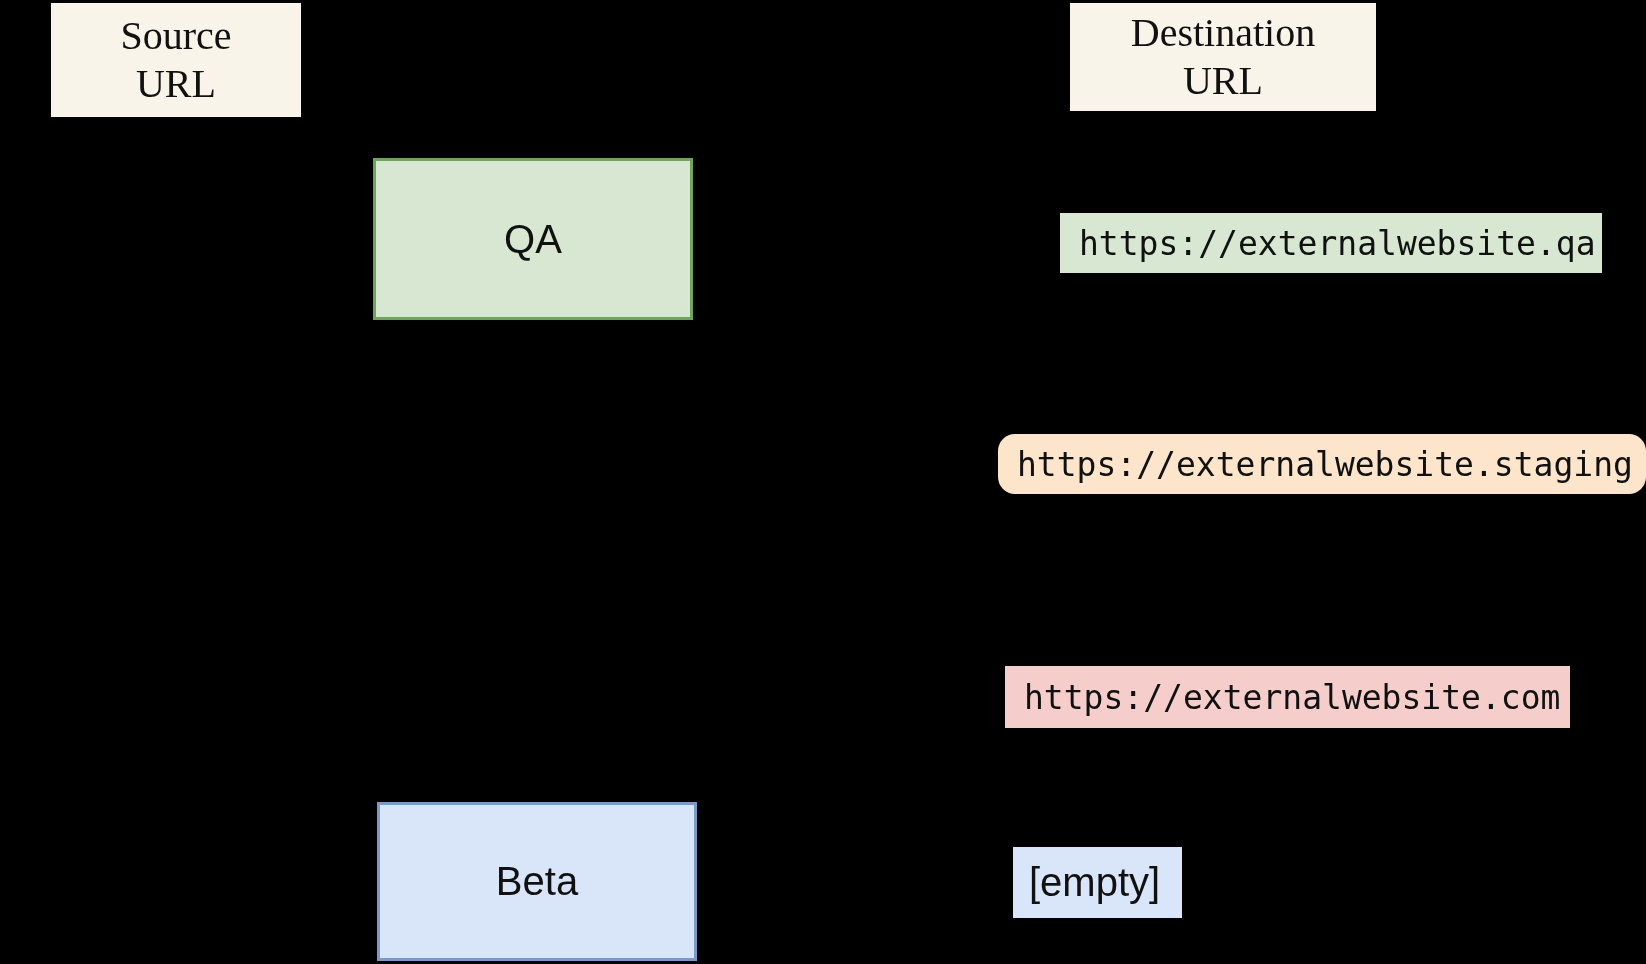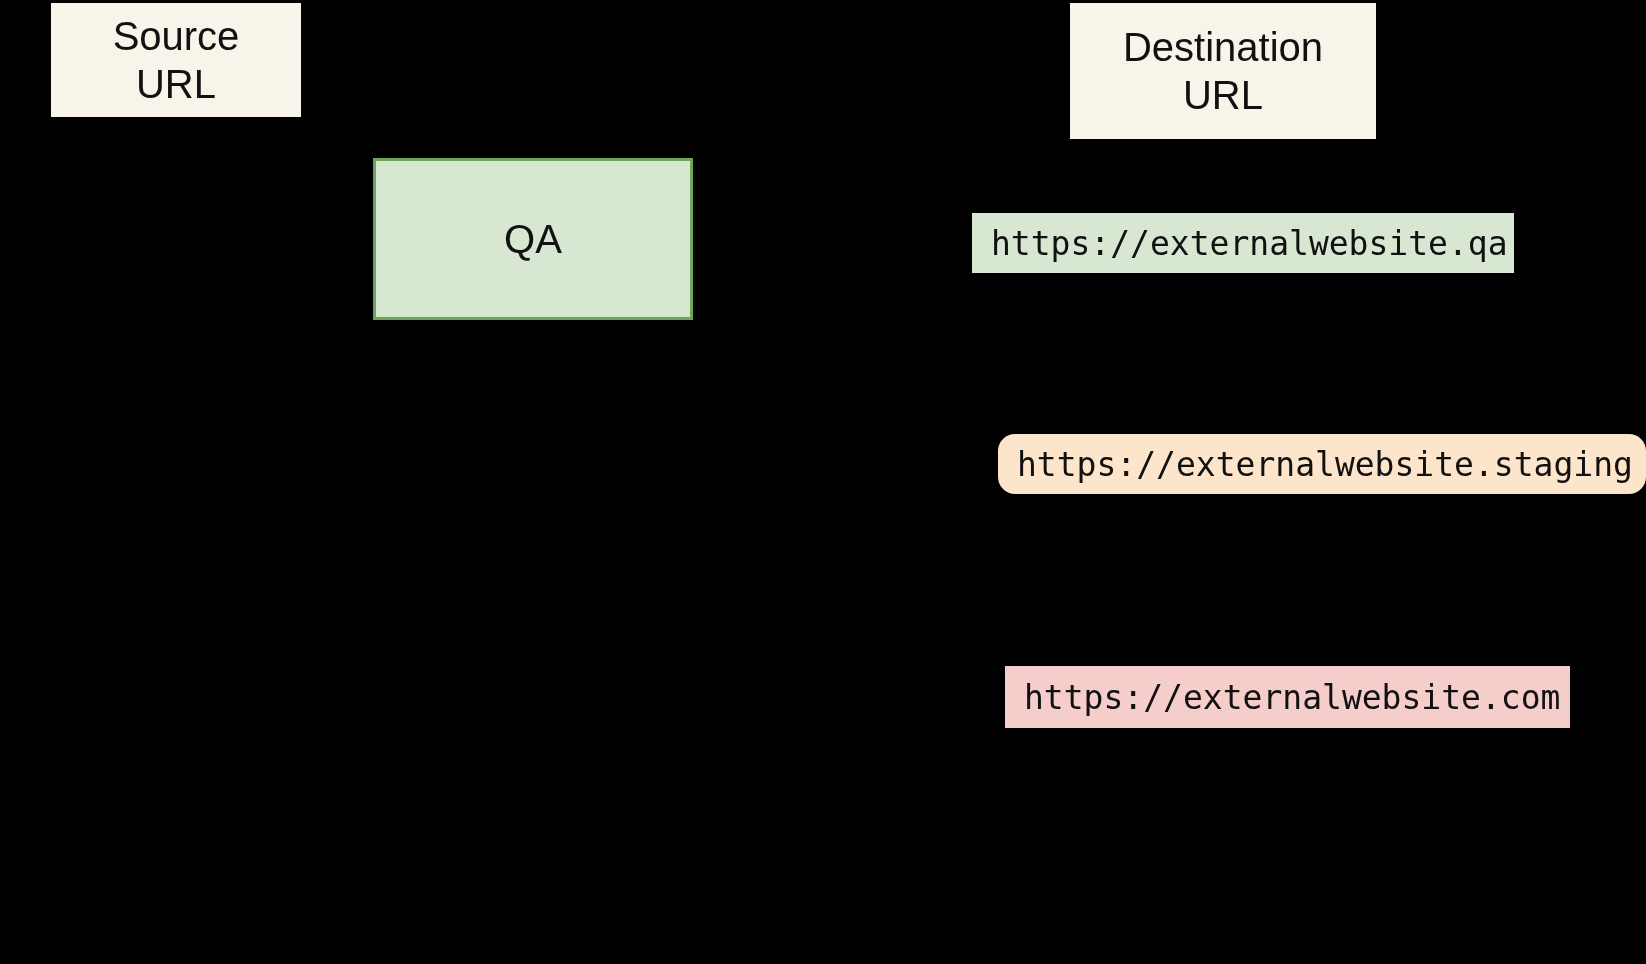--- a/index.html
+++ b/index.html
@@ -16,24 +16,25 @@
   body { background: var(--background); font-family: "Liberation Sans", sans-serif; color: var(--text); }
   .canvas { position: absolute; top: 0; left: 0; width: 1646px; height: 964px; background: var(--background); }
 
   .hdr {
     position: absolute;
     background: var(--header-fill);
     display: flex; align-items: center; justify-content: center;
     text-align: center;
     font-size: 40px; line-height: 1.2;
     white-space: pre-line;
+    font-family: Liberation Serif, serif;
   }
   .hdr-source      { left: 51px;   top: 3px; width: 250px; height: 114px; }
   .hdr-consumer    { left: 385px;  top: 0px; width: 292px; height: 125px; }
-  .hdr-destination { left: 1070px; top: 3px; width: 306px; height: 136px; }
+  .hdr-destination { left: 1070px; top: 3px; width: 306px; height: 108px; }
 
   .env-box {
     position: absolute;
     width: 320px;
     display: flex; align-items: center; justify-content: center;
     font-size: 40px;
     border-style: solid; border-width: 3px;
   }
   .env-qa         { left: 373px; top: 158px; height: 162px; background: var(--qa-fill);         border-color: var(--qa-border); }
   .env-staging    { left: 373px; top: 385px; height: 161px; background: var(--staging-fill);    border-color: var(--staging-border); }
@@ -42,21 +43,21 @@
 
   .url-strip {
     position: absolute;
     display: flex; align-items: center;
     font-family: "DejaVu Sans Mono", monospace;
     font-size: 33px;
     padding-left: 19px;
     white-space: nowrap;
     overflow: hidden;
   }
-  .url-qa         { left: 972px; top: 213px; width: 542px; height: 60px; background: var(--qa-fill); }
+  .url-qa         { left: 1060px; top: 213px; width: 542px; height: 60px; background: var(--qa-fill); }
   .url-staging    { left: 998px;  top: 434px; width: 648px; height: 60px; background: var(--staging-fill); border-radius: 17px; }
   .url-production { left: 1005px; top: 666px; width: 565px; height: 62px; background: var(--production-fill); }
   .url-beta       { left: 1013px; top: 847px; width: 169px; height: 71px; background: var(--beta-fill);
                     font-family: "Liberation Sans", sans-serif; font-size: 40px; padding-left: 16px; }
 </style>
 </head>
 <body>
 
 <div class="canvas">
 
@@ -66,21 +67,25 @@
 
   <div class="hdr hdr-destination">Destination
 URL</div>
 
   <div class="env-box env-qa">
     <span>QA</span>
   </div>
 
 
 
+  <div class="env-box env-beta">
+    <span>Beta</span>
+  </div>
 
   <div class="url-strip url-qa">https://externalwebsite.qa</div>
 
   <div class="url-strip url-staging">https://externalwebsite.staging</div>
 
   <div class="url-strip url-production">https://externalwebsite.com</div>
 
+  <div class="url-strip url-beta">[empty]</div>
 
 </div>
 
 </body></html>

